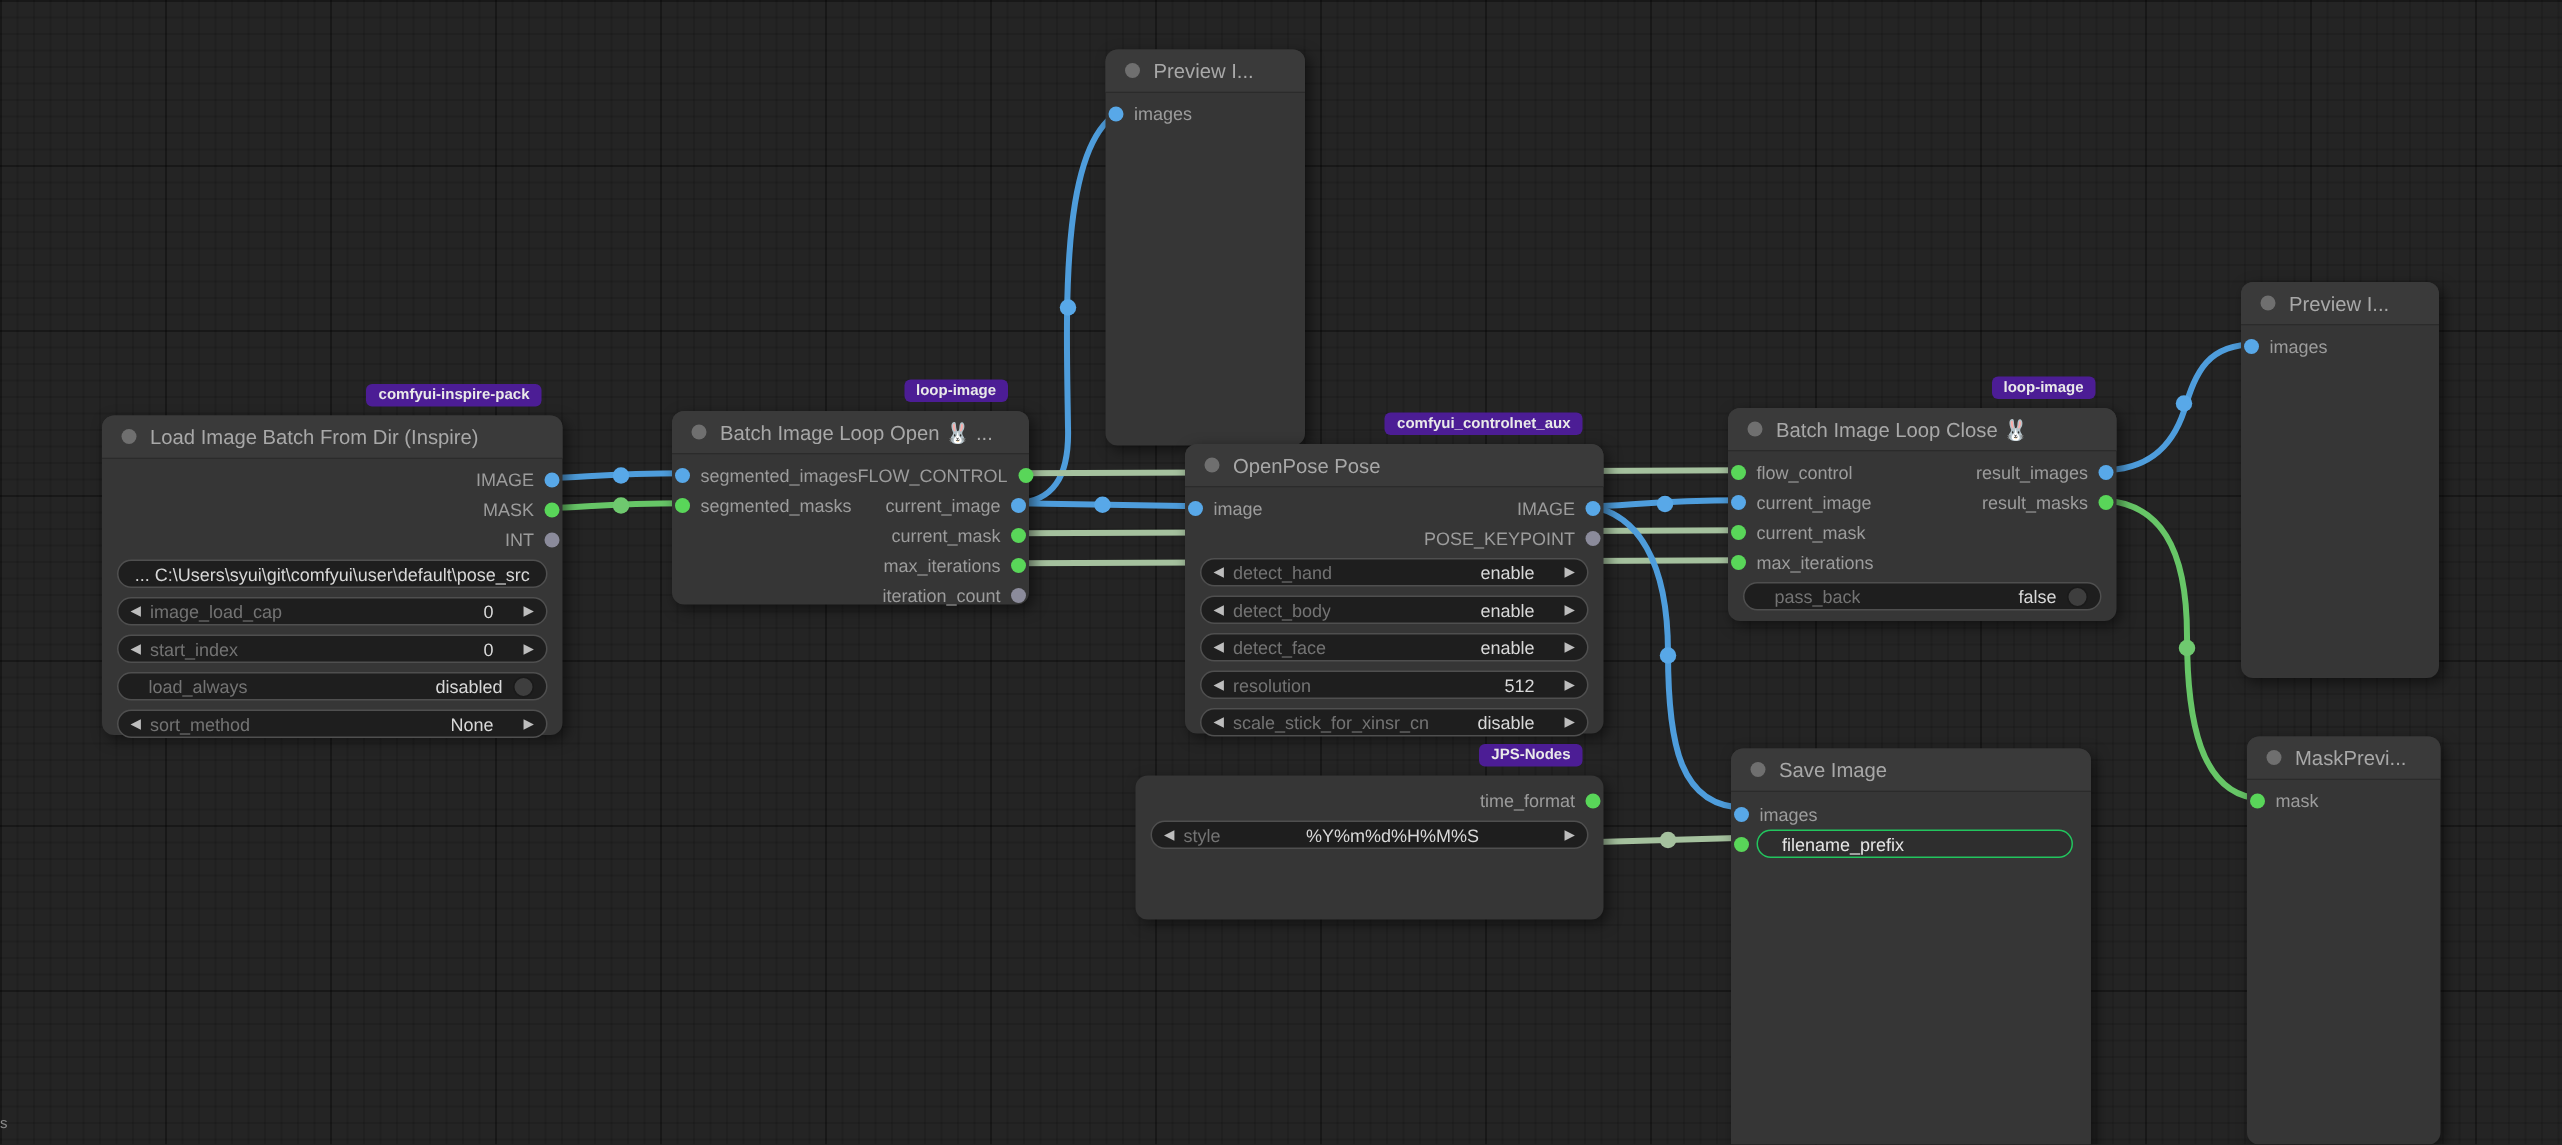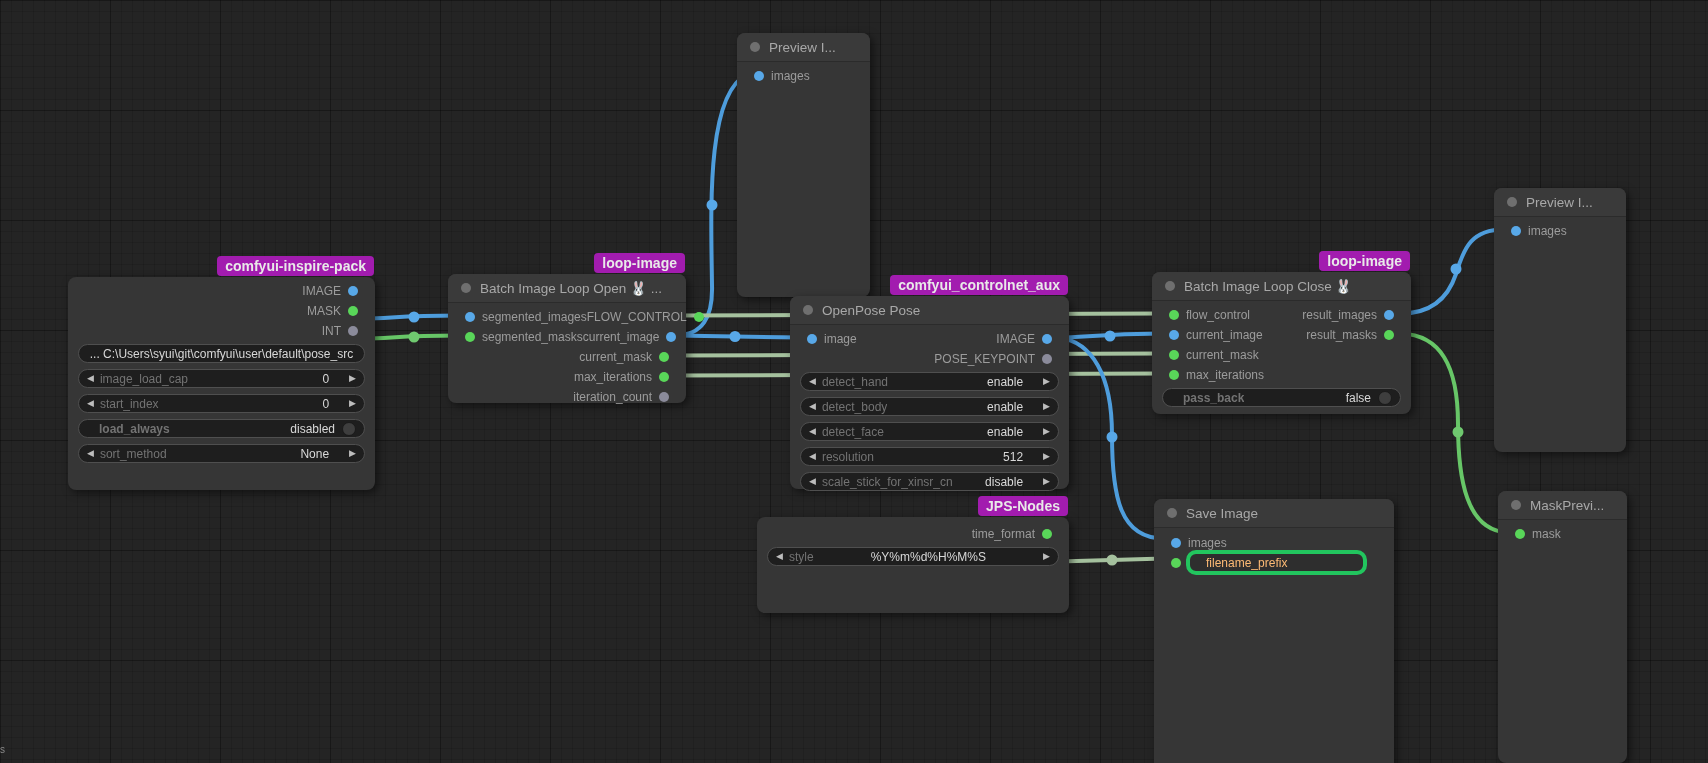--- a/index.html
+++ b/index.html
@@ -18,43 +18,43 @@
   #wires path{fill:none;stroke-width:4;stroke-linecap:round;}
   .w-img{stroke:#4e9ddc;}  .w-mask{stroke:#67c667;}  .w-sage{stroke:#a5c19e;}
   .d-img{fill:#58a8e8;}    .d-mask{fill:#6fc96f;}    .d-sage{fill:#a5c19e;}
 
   .node{position:absolute;background:#363636;border-radius:8px;z-index:2;
         box-shadow:3px 3px 9px rgba(0,0,0,0.5);color:#9e9e9e;}
   .titlebar{height:28px;display:flex;align-items:center;padding:0 13px;
         border-bottom:1px solid #2b2b2b;border-radius:8px 8px 0 0;background:#3a3a3a;}
   .titlebar .ttext{font-size:13.5px;color:#a8a8a8;white-space:nowrap;overflow:hidden;}
   .tdot{width:10px;height:10px;border-radius:50%;background:#6f6f6f;margin-right:9px;flex:none;}
-  .badge{position:absolute;top:-21px;right:1px;background:#a21caf;color:#e9e9e9;
-        font-size:14px;font-weight:bold;padding:2px 8px;border-radius:4px;white-space:nowrap;}
+  .badge{position:absolute;top:-21px;right:14px;background:#4c1d95;color:#e9e9e9;
+        font-size:10px;font-weight:bold;padding:2px 8px;border-radius:4px;white-space:nowrap;}
   .body{padding-top:4px;}
   .row{height:19px;margin-bottom:1px;display:flex;align-items:center;
-        justify-content:space-between;padding:0 17px;font-size:12px;color:#9c9c9c;}
+        justify-content:space-between;padding:0 2px;font-size:12px;color:#9c9c9c;}
   .slot{display:flex;align-items:center;gap:7px;}
   .slot.out{margin-left:auto;}
   .dot{width:10px;height:10px;border-radius:50%;flex:none;}
   .p-blue{background:#58a8e8;} .p-green{background:#59d659;} .p-gray{background:#8b8b9b;}
   .widget{height:17px;margin:0 10px 6px;background:#1e1e1e;border:1px solid #4f4f4f;
         border-radius:10px;display:flex;align-items:center;padding:0 8px;font-size:12px;}
   .widget .arr{color:#bdbdbd;font-size:9px;flex:none;line-height:1;}
   .widget .wlabel{color:#737373;margin-left:6px;white-space:nowrap;overflow:hidden;}
   .widget .wvalue{margin-left:auto;color:#d8d8d8;white-space:nowrap;}
   .widget .wvalue.pre-arr{margin-right:20px;}
   .widget.center-val .wvalue{margin-left:auto;margin-right:auto;}
   .widget .knob{width:12px;height:12px;border-radius:50%;background:#3e3e3e;
         border:1px solid #1a1a1a;margin-left:7px;flex:none;}
-  .widget.toggle .wlabel{margin-left:12px;font-weight:bold;}
+  .widget.toggle .wlabel{margin-left:12px;}
   .widget.pathw{justify-content:center;color:#d4d4d4;}
-  .inpill{flex:1;height:17px;margin:0 10px 0 5px;background:#2e2e2e;border:4px solid #22c55e;
+  .inpill{flex:1;height:17px;margin:0 10px 0 5px;background:#2e2e2e;border:1px solid #22c55e;
         border-radius:10px;display:flex;align-items:center;padding:0 16px;
-        font-size:12px;color:#fdba74;}
+        font-size:12px;color:#e5e5e5;}
   .corner-text{position:absolute;left:0px;bottom:8px;font-size:10px;color:#8a8a8a;z-index:3;}
 </style>
 </head>
 <body>
 
 <div id="canvas">
 
   <svg id="wires" width="1708" height="763">
     <path class="w-img" d="M 365,318.5 C 390,318.5 400,315.5 458,315.5"></path>
     <path class="w-mask" d="M 365,338.5 C 390,338.5 400,335.5 458,335.5"></path>
@@ -89,20 +89,24 @@
         <span class="slot in">
           <i class="dot p-blue"></i>
           <span>images</span>
         </span>
       </div>
     </div>
   </div>
 
   <div class="node" style="left:68px;top:277px;width:307px;height:213px;">
     <div class="badge">comfyui-inspire-pack</div>
+    <div class="titlebar">
+      <span class="tdot"></span>
+      <span class="ttext">Load Image Batch From Dir (Inspire)</span>
+    </div>
     <div class="body">
       <div class="row">
           <span class="slot out">
         <span>IMAGE</span>
         <i class="dot p-blue"></i>
           </span>
         </div>
       <div class="row">
           <span class="slot out">
         <span>MASK</span>

